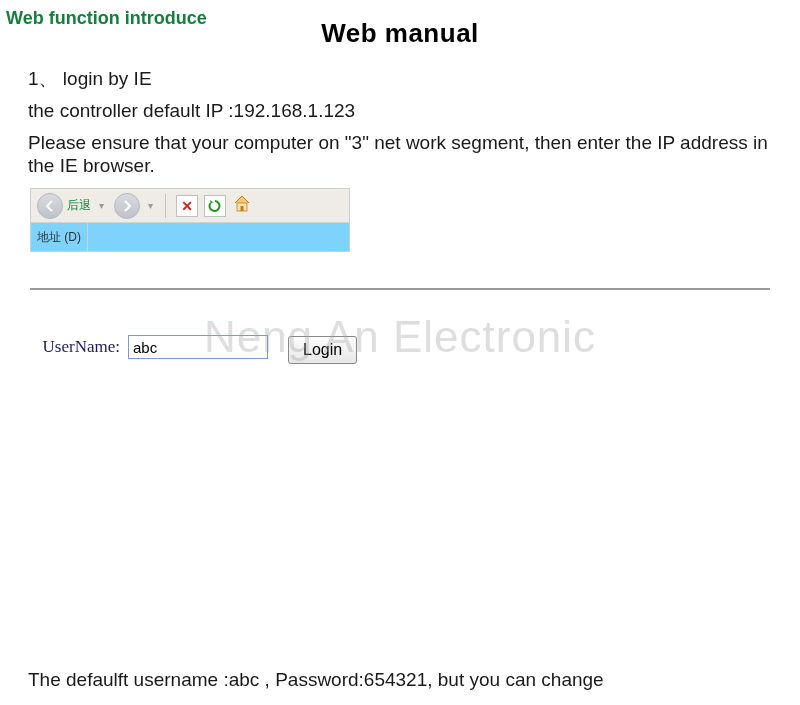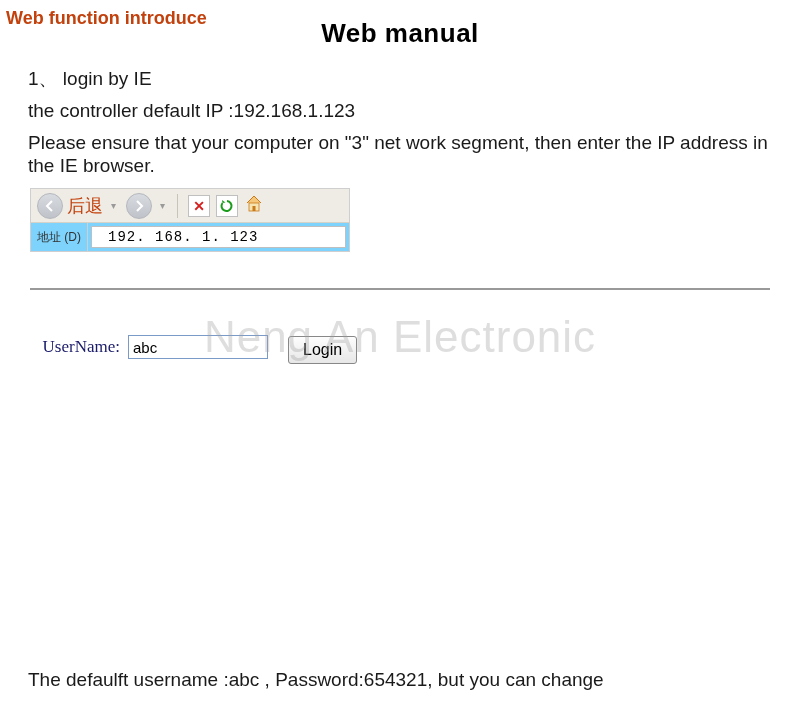--- a/index.html
+++ b/index.html
@@ -11,21 +11,21 @@
       color: #000;
       position: relative;
       overflow: hidden;
     }
     .section-label {
       position: absolute;
       top: 8px;
       left: 6px;
       font-size: 18px;
       font-weight: bold;
-      color: #c2410c;
+      color: #15803d;
     }
     .doc-title {
       text-align: center;
       font-size: 26px;
       font-weight: bold;
       padding-top: 18px;
       letter-spacing: 0.5px;
     }
     .body-text {
       font-size: 19px;
@@ -56,22 +56,22 @@
       background: linear-gradient(#d8dbe0,#bfc3c9);
       border: 1px solid #b3b7bd;
       display: flex;
       align-items: center;
       justify-content: center;
       font-size: 13px;
       color: #fff;
     }
     .ie-btn.fwd { margin-left: 2px; }
     .back-label {
-      font-size: 18px;
-      color: #c2410c;
+      font-size: 12px;
+      color: #15803d;
       margin-left: -2px;
     }
     .caret {
       font-size: 10px;
       color: #9a9a9a;
       margin: 0 2px;
     }
     .sep {
       width: 1px;
       height: 24px;
@@ -235,21 +235,20 @@
     <div class="tb-home">
       <svg width="20" height="20" viewBox="0 0 20 20">
         <path d="M3 10 L10 3 L17 10" stroke="#c87a1a" stroke-width="1" fill="#f5c77a"></path>
         <rect x="5" y="10" width="10" height="8" fill="#f5e3b0" stroke="#c87a1a" stroke-width="0.8"></rect>
         <rect x="8.5" y="13" width="3" height="5" fill="#c87a1a"></rect>
       </svg>
     </div>
   </div>
   <div class="ie-row2">
     <div class="addr-label">地址 (D)</div>
-    <div class="addr-field">192. 168. 1. 123</div>
   </div>
 </div>
 
 <div class="login-area">
   <div class="watermark">Neng An Electronic</div>
   <div class="hr"></div>
   <div class="form">
     <div class="form-row">
       <span class="form-label">UserName:</span>
       <input class="form-input" type="text" value="abc" style="">

